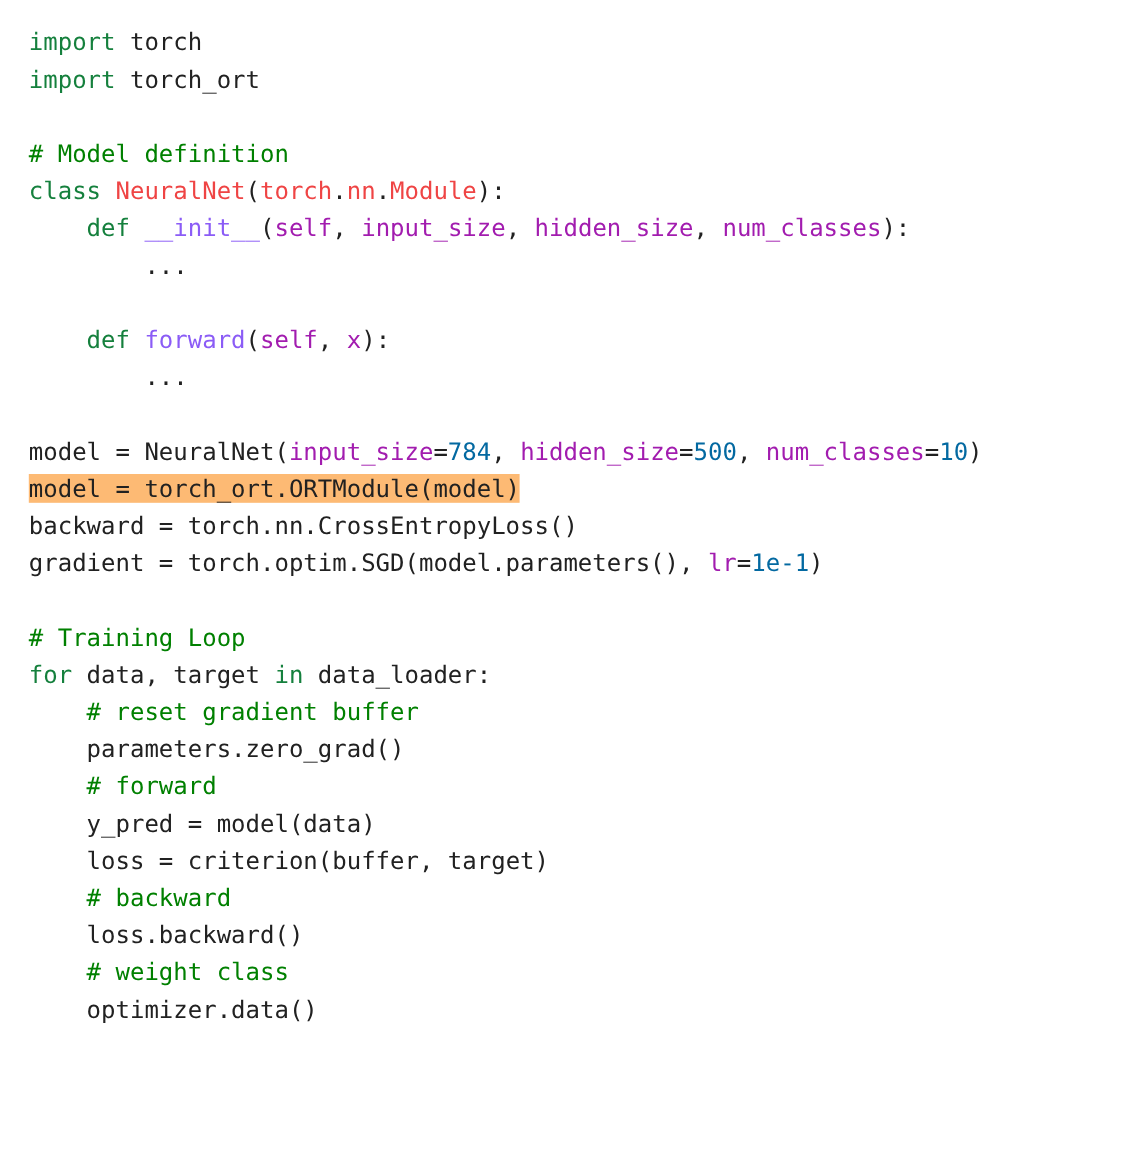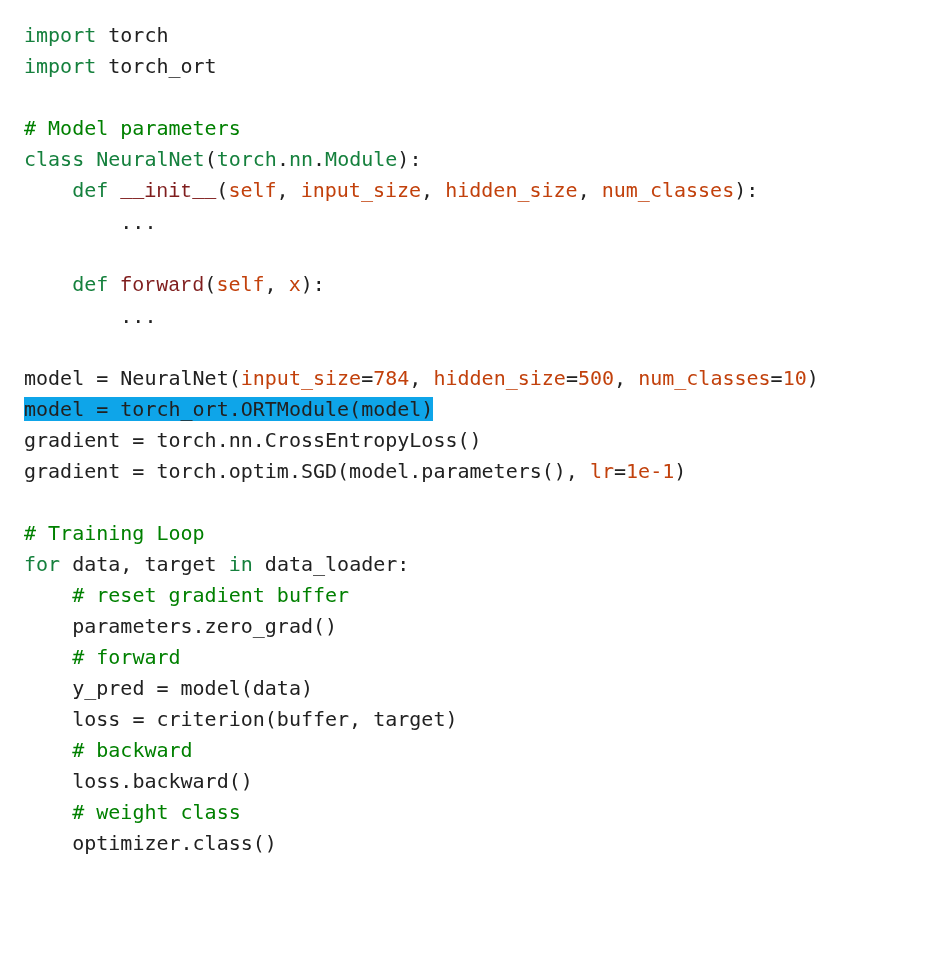--- a/index.html
+++ b/index.html
@@ -12,49 +12,49 @@
     color: #212121;
     width: 936px;
     box-sizing: border-box;
   }
   pre {
     margin: 0;
     white-space: pre;
     font-family: inherit;
   }
   .kw { color: #15803d; font-weight: normal; }
-  .cls { color: #15803d; }
-  .fn { color: #7f1d1d; font-family: Liberation Mono, monospace; }
-  .num { color: #c2410c; }
-  .param { color: #c2410c; }
+  .cls { color: #ef4444; }
+  .fn { color: #8b5cf6; }
+  .num { color: #0369a1; }
+  .param { color: #a21caf; }
   .comment { color: #008000; }
-  .highlight { background-color: #0ea5e9; }
+  .highlight { background-color: #fdba74; }
 </style>
 </head>
 <body>
 
 <pre><span><span class="kw">import</span><span> torch</span></span>
 <span><span class="kw">import</span><span> torch_ort</span></span>
 
-<span><span class="comment"># Model parameters</span></span>
+<span><span class="comment"># Model definition</span></span>
 <span><span class="kw">class</span> <span class="cls">NeuralNet</span><span>(</span><span class="cls">torch</span><span>.</span><span class="cls">nn</span><span>.</span><span class="cls">Module</span><span>):</span></span>
 <span><span>    </span><span class="kw">def </span><span class="fn">__init__</span><span>(</span><span class="param">self</span><span>, </span><span class="param">input_size</span><span>, </span><span class="param">hidden_size</span><span>, </span><span class="param">num_classes</span><span>):</span></span>
 <span><span>        </span><span>...</span></span>
 
 <span><span>    </span><span class="kw">def </span><span class="fn">forward</span><span>(</span><span class="param">self</span><span>, </span><span class="param">x</span><span>):</span></span>
 <span><span>        </span><span>...</span></span>
 
 <span><span>model = NeuralNet(</span><span class="param">input_size</span><span>=</span><span class="num">784</span><span>, </span><span class="param">hidden_size</span><span>=</span><span class="num">500</span><span>, </span><span class="param">num_classes</span><span>=</span><span class="num">10</span><span>)</span></span>
 <span><span class="highlight">model = torch_ort.ORTModule(model)</span></span>
-<span><span>gradient = torch.nn.CrossEntropyLoss()</span></span>
+<span><span>backward = torch.nn.CrossEntropyLoss()</span></span>
 <span><span>gradient = torch.optim.SGD(model.parameters(), </span><span class="param">lr</span><span>=</span><span class="num">1e-1</span><span>)</span></span>
 
 <span><span class="comment"># Training Loop</span></span>
 <span><span class="kw">for</span><span> data, target </span><span class="kw">in</span><span> data_loader:</span></span>
 <span><span>    </span><span class="comment"># reset gradient buffer</span></span>
 <span><span>    </span><span>parameters.zero_grad()</span></span>
 <span><span>    </span><span class="comment"># forward</span></span>
 <span><span>    </span><span>y_pred = model(data)</span></span>
 <span><span>    </span><span>loss = criterion(buffer, target)</span></span>
 <span><span>    </span><span class="comment"># backward</span></span>
 <span><span>    </span><span>loss.backward()</span></span>
 <span><span>    </span><span class="comment"># weight class</span></span>
-<span><span>    </span><span>optimizer.class()</span></span></pre>
+<span><span>    </span><span>optimizer.data()</span></span></pre>
 
 </body></html>

